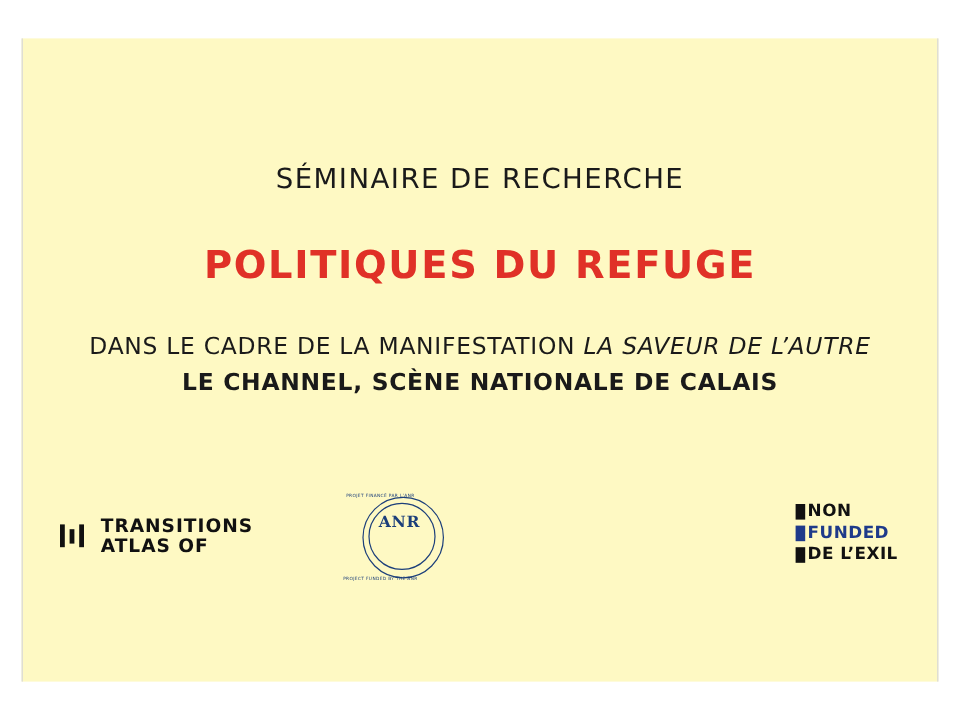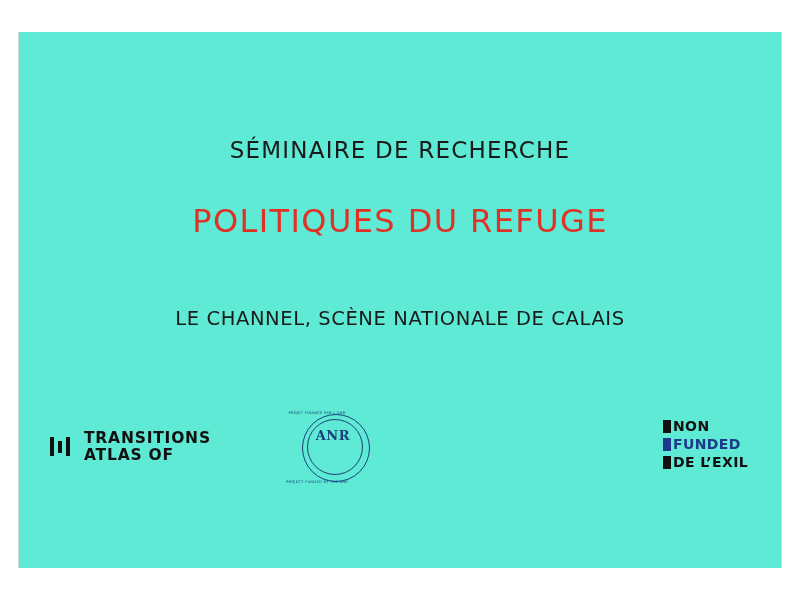--- a/index.html
+++ b/index.html
@@ -33,21 +33,21 @@
     width: 800px;
     height: 30px;
     background: #ffffff;
   }
   .slide-canvas {
     position: absolute;
     left: 18px;
     top: 32px;
     width: 764px;
     height: 536px;
-    background: #5eead4;
+    background: #fef9c3;
     border-left: 1px solid #d8d8d8;
     border-right: 1px solid #d8d8d8;
     box-sizing: border-box;
   }
   .text-block {
     position: absolute;
     left: 0;
     width: 762px;
     text-align: center;
   }
@@ -56,38 +56,38 @@
     font-size: 23px;
     letter-spacing: 1.2px;
     color: #1a1a1a;
     font-weight: 500;
   }
   .line-title {
     top: 170px;
     font-size: 32px;
     letter-spacing: 1.4px;
     color: #e03127;
-    font-weight: 400;
+    font-weight: 700;
   }
   .line-sub1 {
     top: 245px;
     font-size: 19.5px;
     letter-spacing: 0.6px;
     color: #1a1a1a;
     font-weight: 500;
   }
   .line-sub1 .italic {
     font-style: italic;
   }
   .line-sub2 {
     top: 275px;
     font-size: 19.5px;
     letter-spacing: 0.6px;
     color: #1a1a1a;
-    font-weight: 400;
+    font-weight: 700;
   }
 
   
   .logo-row {
     position: absolute;
     left: 0;
     top: 370px;
     width: 762px;
     height: 90px;
   }
@@ -262,20 +262,23 @@
 <div class="slide-frame">
 
   <div class="band-top"></div>
 
   <div class="slide-canvas">
 
     <div class="text-block line-seminar">SÉMINAIRE DE RECHERCHE</div>
 
     <div class="text-block line-title">POLITIQUES DU REFUGE</div>
 
+    <div class="text-block line-sub1">
+      <span>DANS LE CADRE DE LA MANIFESTATION </span><span class="italic">LA SAVEUR DE L’AUTRE</span>
+    </div>
 
     <div class="text-block line-sub2">LE CHANNEL, SCÈNE NATIONALE DE CALAIS</div>
 
     <div class="logo-row">
 
       <div class="logo logo-atlas">
         <div class="atlas-inner">
           <span class="atlas-mark">
             <i class="b1"></i>
               <i class="b2"></i>

